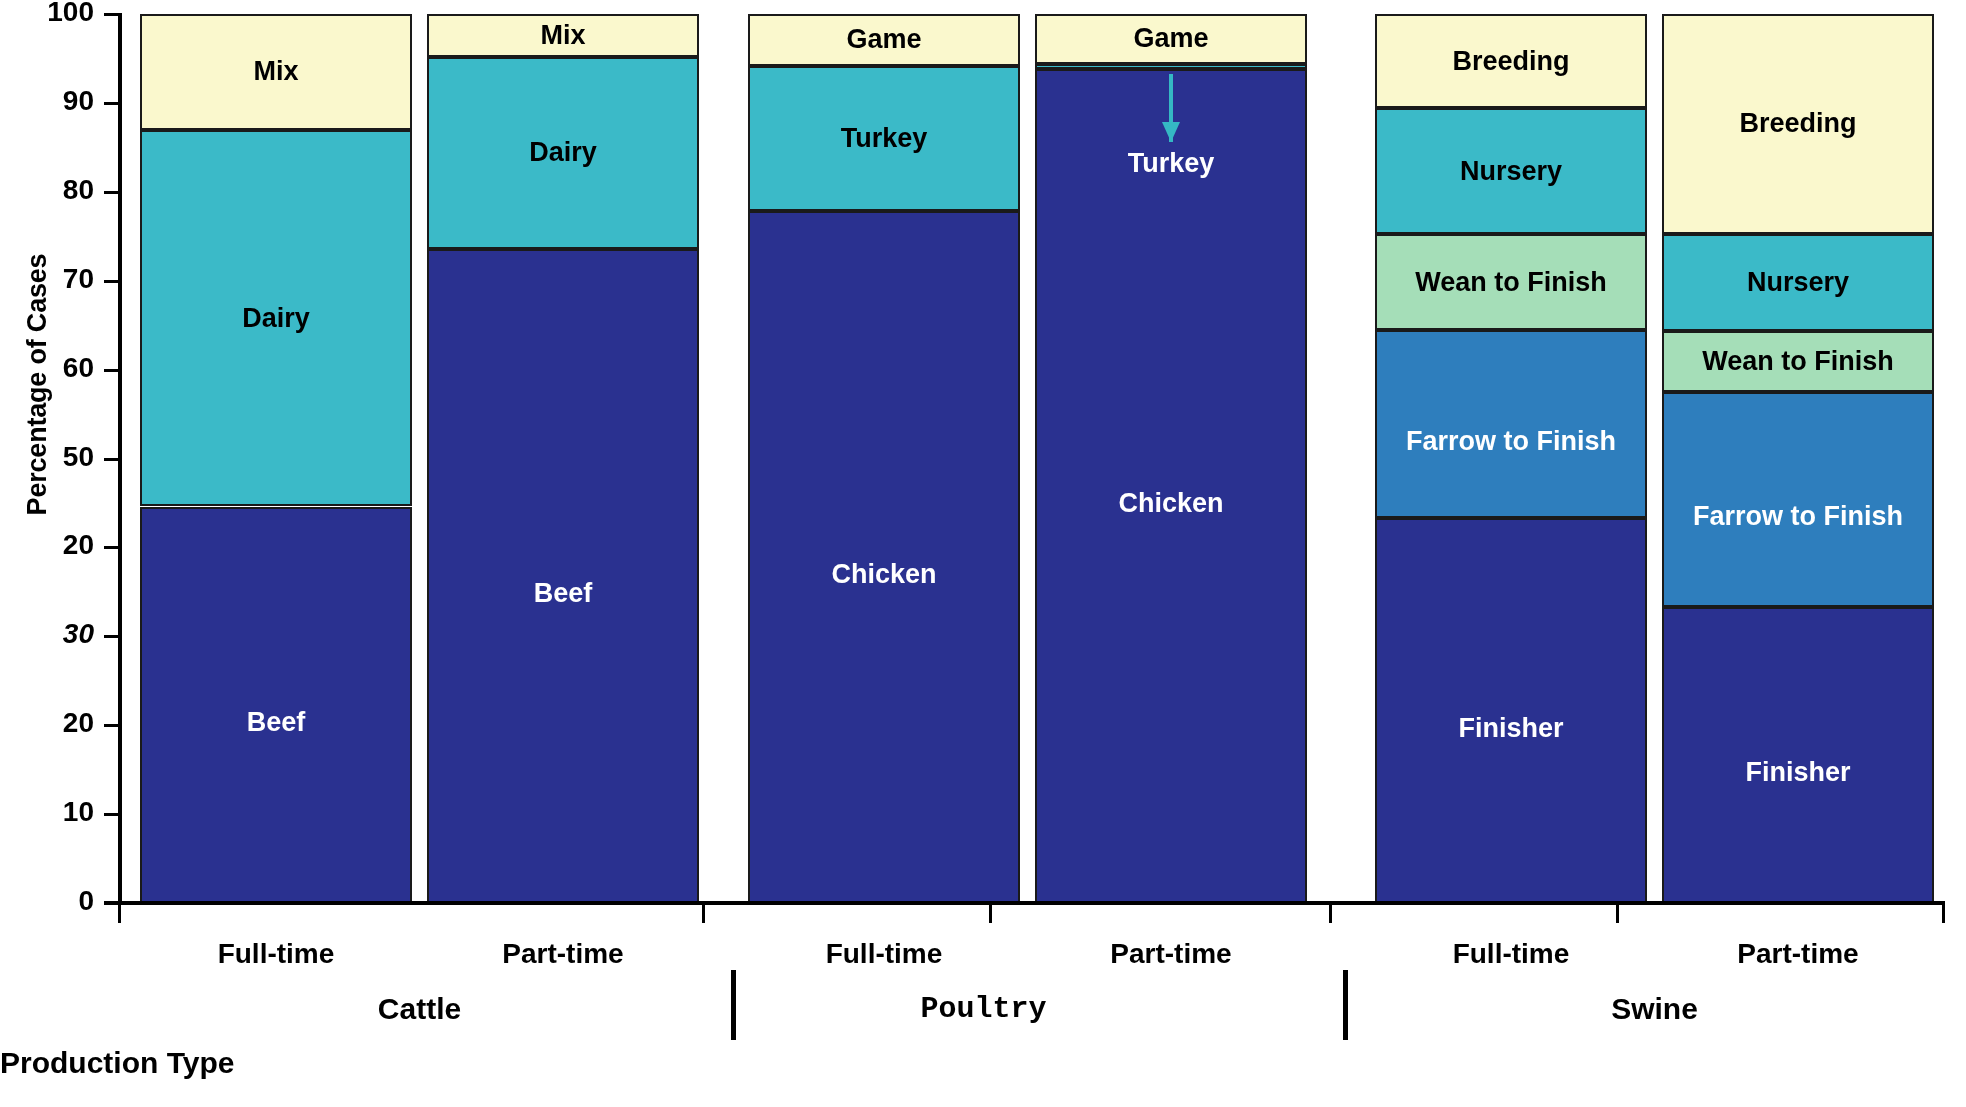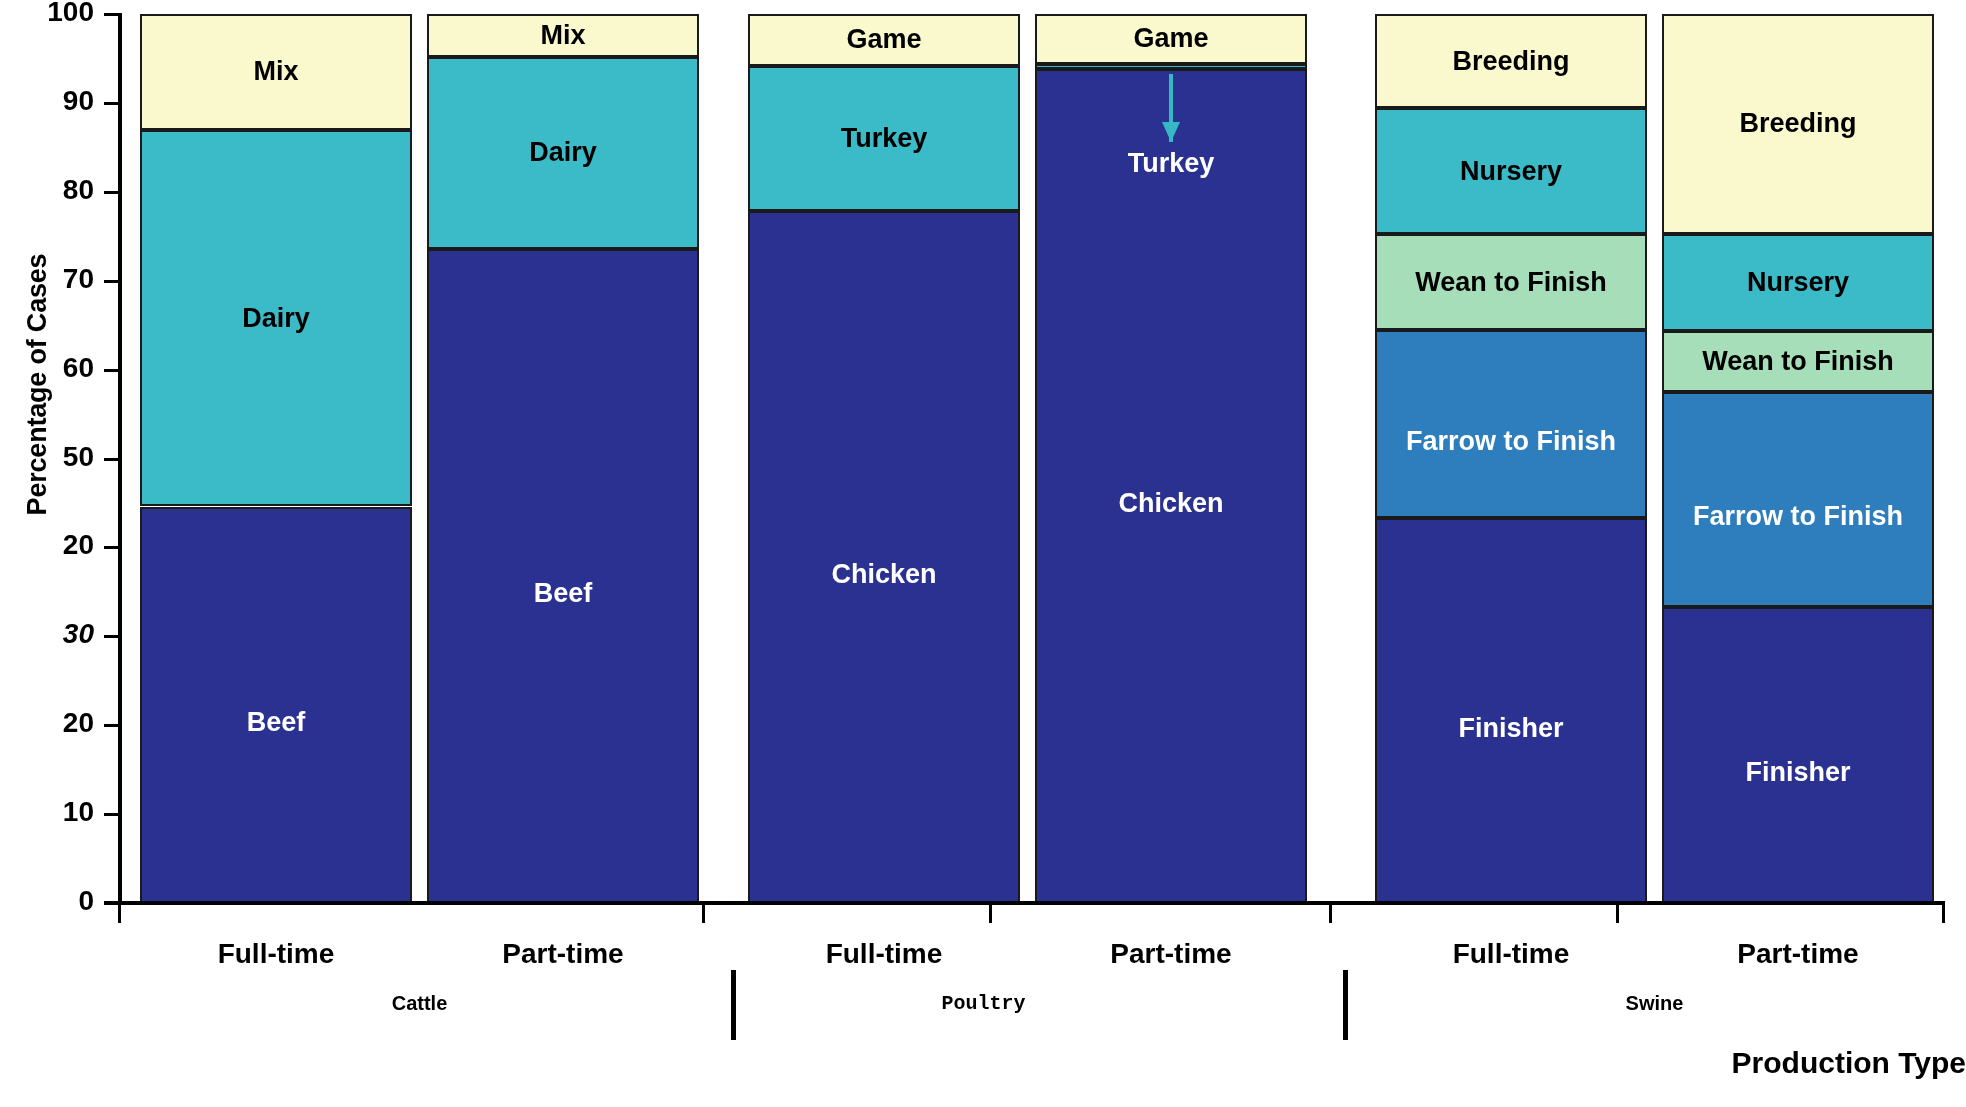--- a/index.html
+++ b/index.html
@@ -86,39 +86,39 @@
     font-size: 28px;
     font-weight: bold;
     color: #000000;
     white-space: nowrap;
   }
 
   .group-label {
     position: absolute;
     top: 992px;
     text-align: center;
-    font-size: 20px;
+    font-size: 30px;
     font-weight: bold;
     color: #000000;
     white-space: nowrap;
   }
   .group-sep {
     position: absolute;
     top: 970px;
     width: 5px;
     height: 70px;
     background: #000000;
   }
 
   .x-axis-title {
     position: absolute;
     top: 1046px;
     left: 0;
     width: 1966px;
-    text-align: right;
+    text-align: left;
     font-size: 30px;
     font-weight: bold;
     color: #000000;
   }
 
   
   .bar {
     position: absolute;
     bottom: 202px; 
   }

